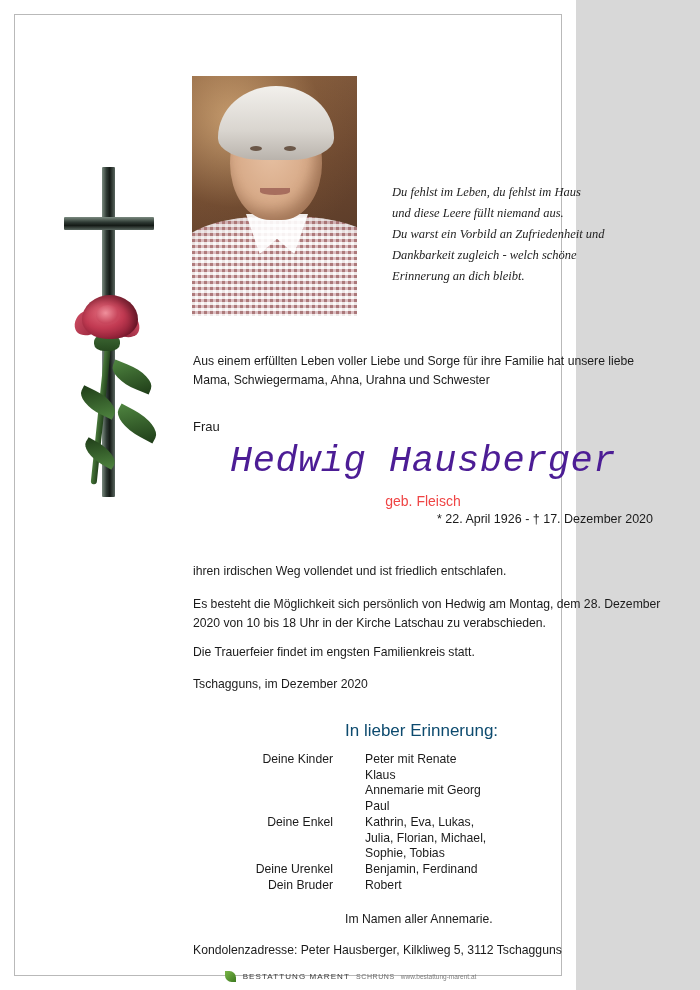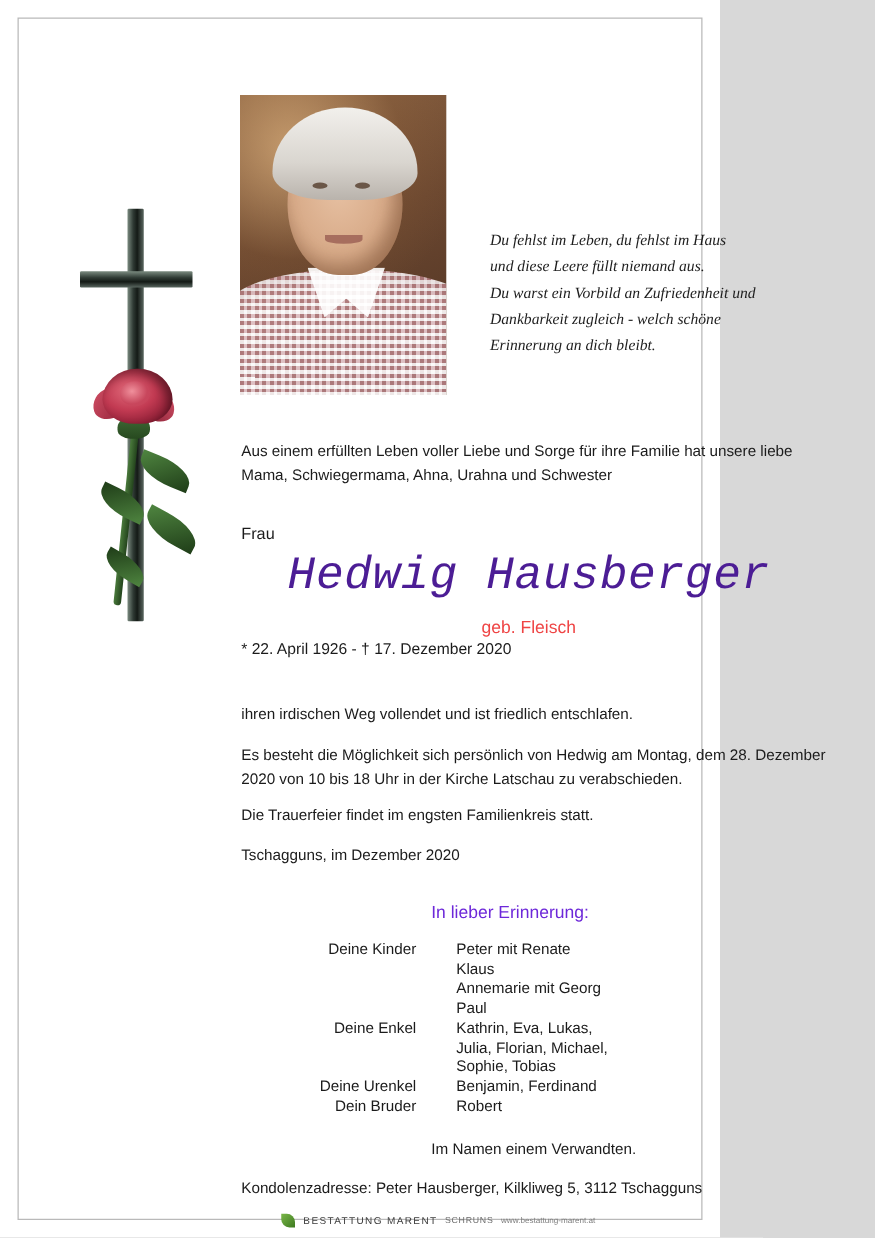--- a/index.html
+++ b/index.html
@@ -272,21 +272,21 @@
     width: 460px;
     text-align: center;
     font-size: 14px;
     color: #ef4444;
   }
   .dates {
     position: absolute;
     left: 193px;
     top: 512px;
     width: 460px;
-    text-align: left;
+    text-align: right;
     font-size: 12.5px;
     color: #1b1b1b;
   }
   .para {
     position: absolute;
     left: 193px;
     width: 470px;
     font-size: 12.2px;
     line-height: 19px;
     color: #1b1b1b;
@@ -294,22 +294,22 @@
   .p1 { top: 562px; }
   .p2 { top: 595px; }
   .p3 { top: 643px; }
   .p4 { top: 675px; }
 
   
   .remember-head {
     position: absolute;
     left: 345px;
     top: 721px;
-    font-size: 14px;
-    color: #6d28d9;
+    font-size: 17px;
+    color: #0c4a6e;
   }
   .family {
     position: absolute;
     left: 193px;
     top: 752px;
     width: 400px;
     font-size: 12.2px;
     line-height: 15.7px;
     color: #1b1b1b;
   }
@@ -474,21 +474,21 @@
     <div class="fam-row">
       <div class="fam-label">Deine Urenkel</div>
       <div class="fam-value">Benjamin, Ferdinand</div>
     </div>
     <div class="fam-row">
       <div class="fam-label">Dein Bruder</div>
       <div class="fam-value">Robert</div>
     </div>
   </div>
 
-  <div class="in-namen">Im Namen einem Verwandten.</div>
+  <div class="in-namen">Im Namen aller Annemarie.</div>
   <div class="kondolenz">Kondolenzadresse: Peter Hausberger, Kilkliweg 5, 3112 Tschagguns</div>
 
   <div class="footer">
     <span class="footer-logo">
         <span class="fl-leaf"></span>
       </span>
     <span class="footer-name">BESTATTUNG MARENT</span>
     <span class="footer-sub">SCHRUNS</span>
     <span class="footer-url">www.bestattung-marent.at</span>
   </div>

